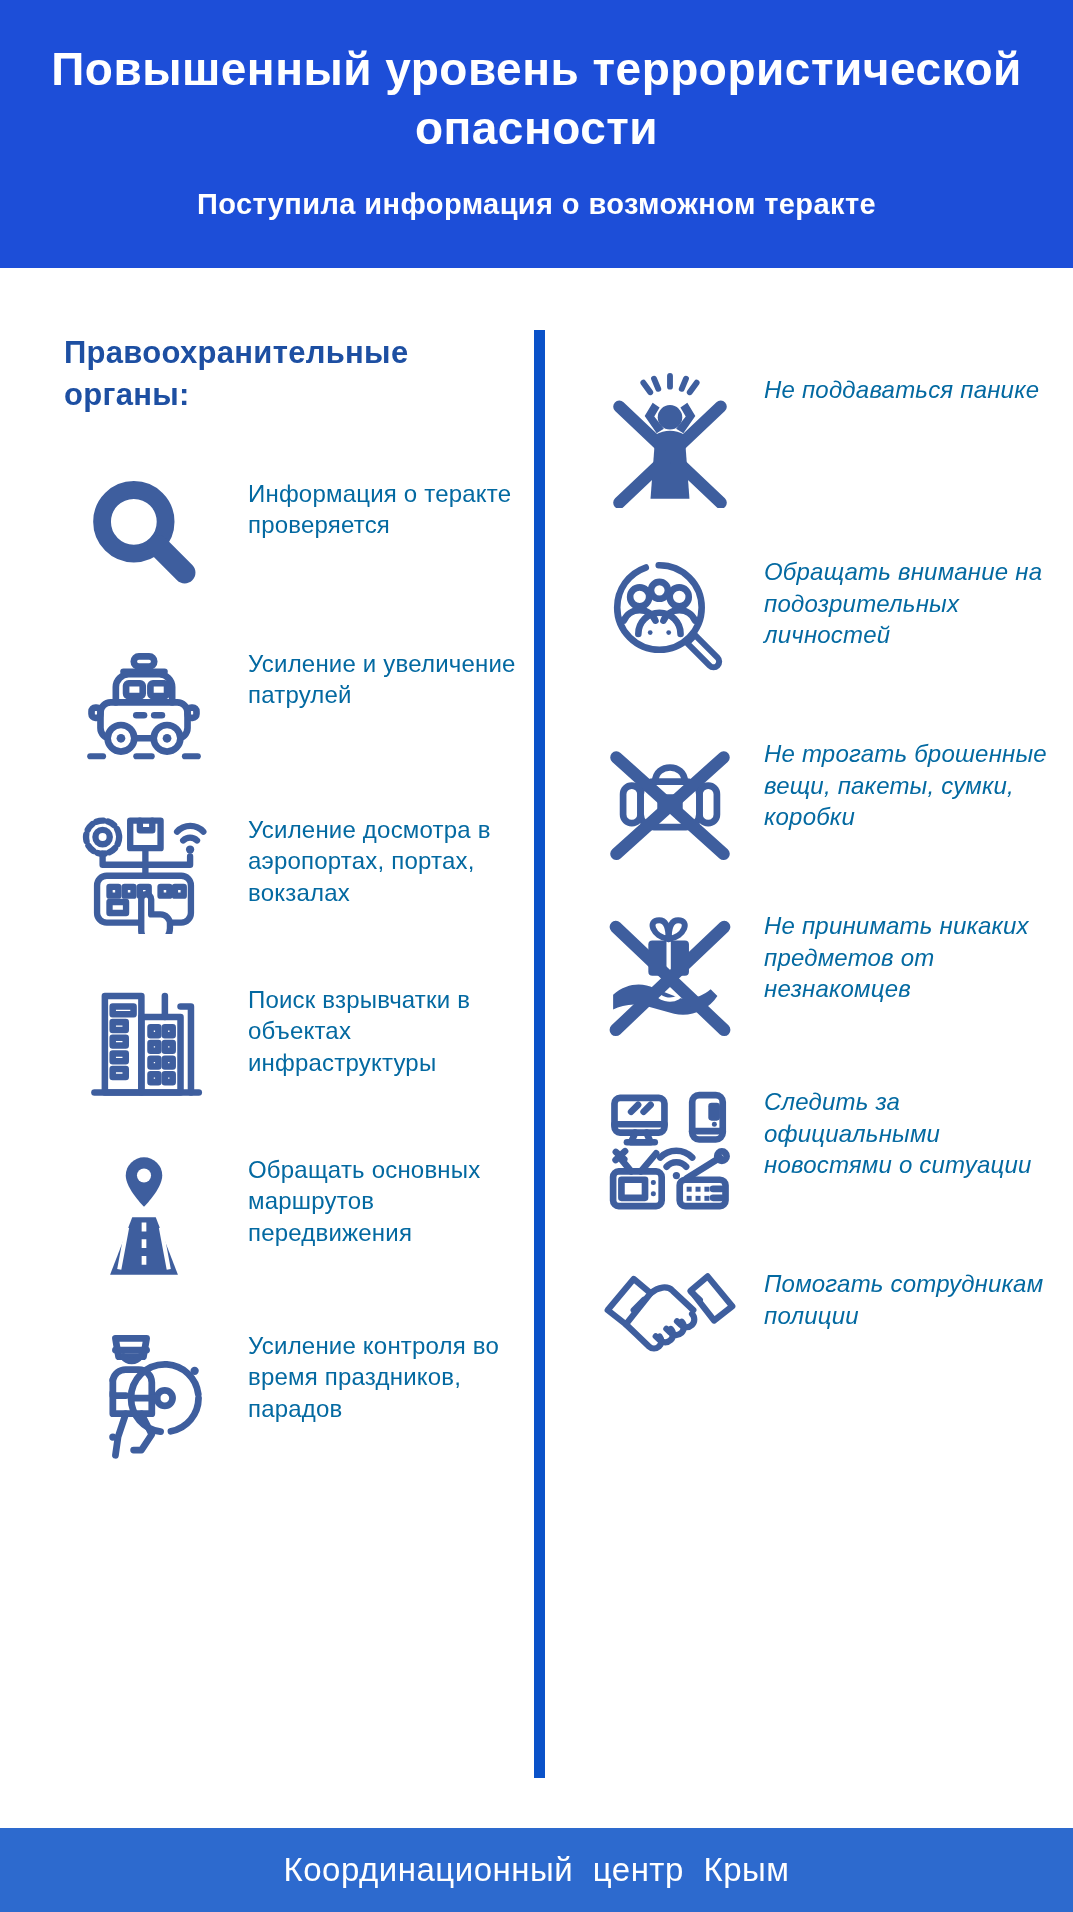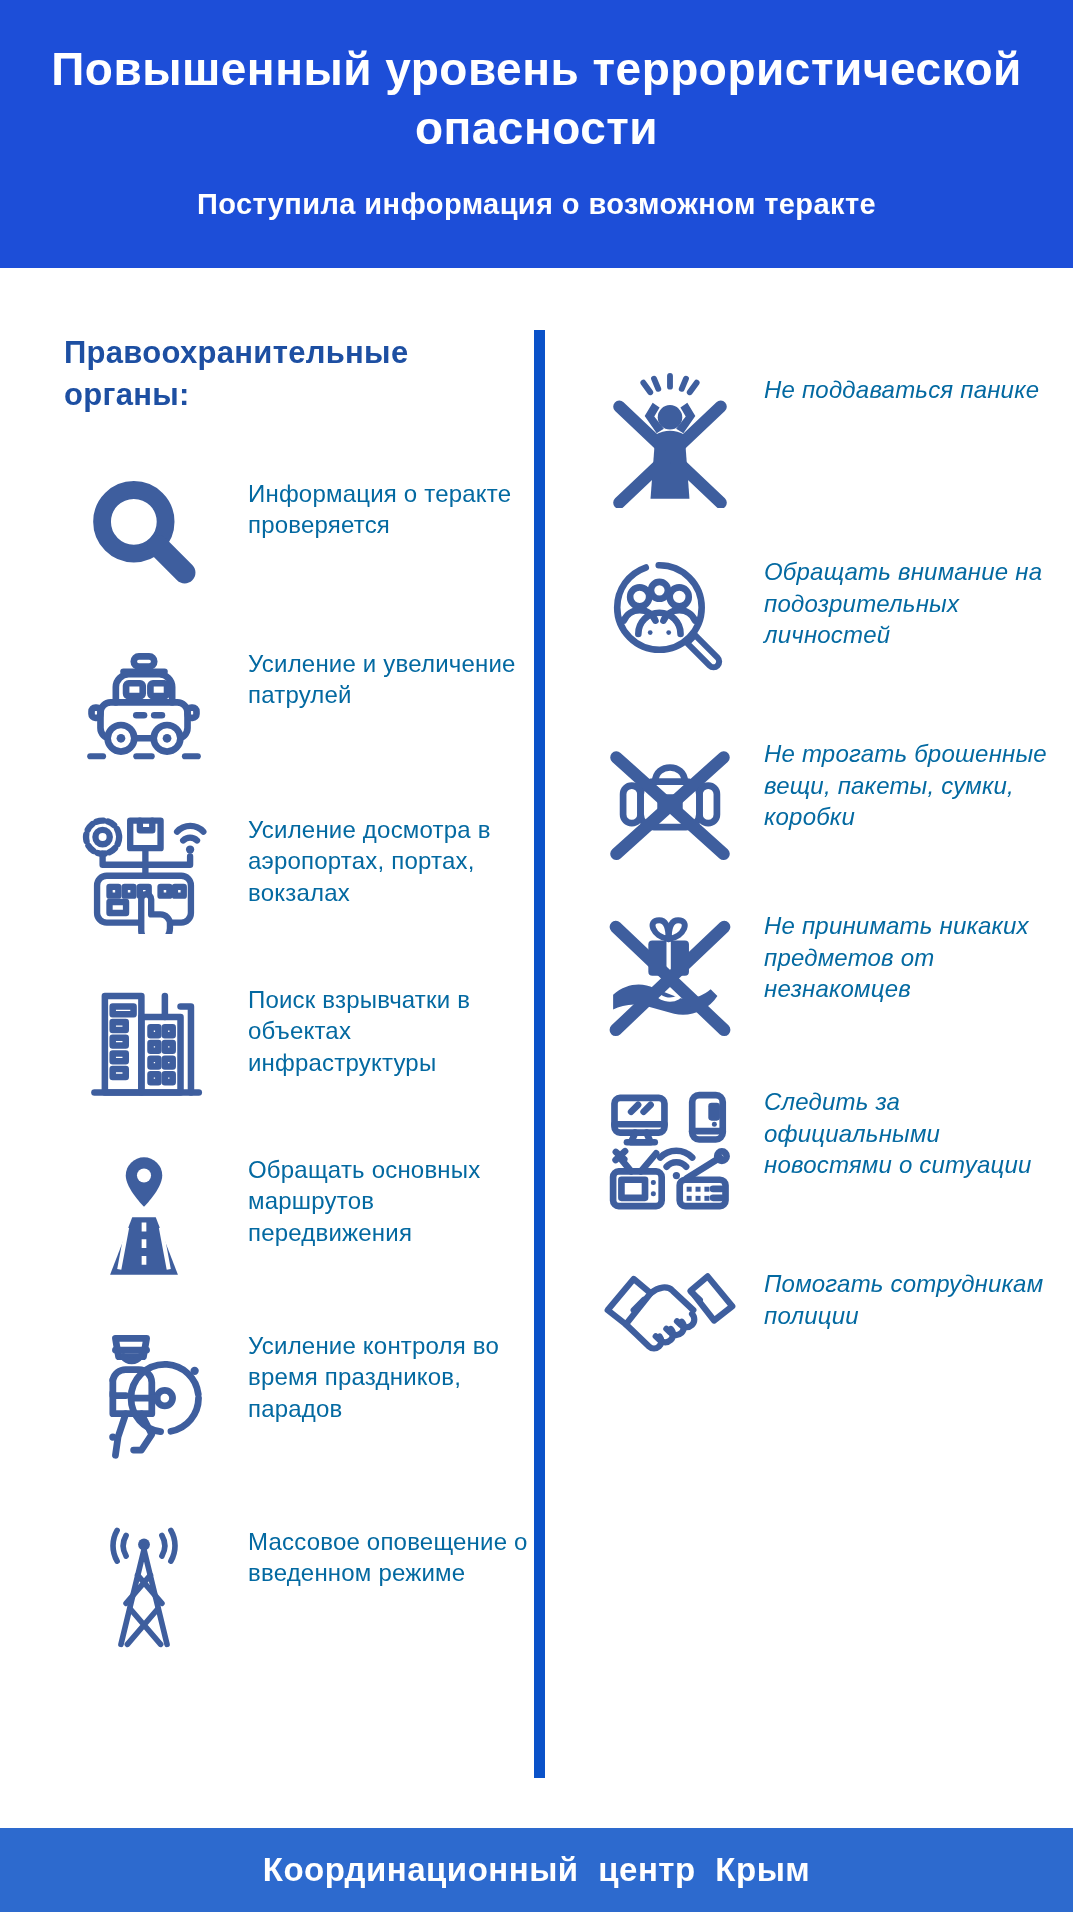--- a/index.html
+++ b/index.html
@@ -96,21 +96,21 @@
   .footer{
     background:#2d6ace;
     height:84px;
     display:flex;
     align-items:center;
     justify-content:center;
   }
   .footer .footer-text{
     color:#ffffff;
     font-size:33px;
-    font-weight:700;
+    font-weight:400;
     letter-spacing:.5px;
     word-spacing:10px;
   }
   
   .ic{stroke:#3e5e9e;fill:none;stroke-linecap:round;stroke-linejoin:round;}
 </style>
 </head>
 <body>
 
 <div class="page">
@@ -250,36 +250,20 @@
                 <circle cx="44.5" cy="16.5" r="1.6" fill="#3e5e9e" stroke="none"></circle>
                 <path d="M18 33 l-3 9 l-1 7"></path>
                 <path d="M24 33 l4 8 l-4 6 h-3"></path>
                 <circle cx="13" cy="42" r="1.4" fill="#3e5e9e" stroke="none"></circle>
               </g>
             </svg>
           </span>
           <span class="item-text">Усиление контроля во время праздников, парадов</span>
         </div>
 
-        <div class="item">
-          <span class="icon-cell">
-            <svg width="118" height="128" viewBox="0 0 46 50">
-              <g class="ic" stroke-width="2.2">
-                <circle cx="23" cy="8" r="2.3" fill="#3e5e9e" stroke="none"></circle>
-                <path d="M23 10 L14 47 M23 10 L32 47"></path>
-                <path d="M20.5 20 L30 31 M25.5 20 L16 31 M17.5 33 L29.5 47 M28.5 33 L16.5 47"></path>
-                <path d="M16 4.5 a8 8 0 0 0 0 8"></path>
-                <path d="M12.5 2.5 a12 12 0 0 0 0 12"></path>
-                <path d="M30 4.5 a8 8 0 0 1 0 8"></path>
-                <path d="M33.5 2.5 a12 12 0 0 1 0 12"></path>
-              </g>
-            </svg>
-          </span>
-          <span class="item-text">Массовое оповещение о введенном режиме</span>
-        </div>
 
       </div>
     </div>
 
     <div class="col col-right">
       <div class="items">
 
         <div class="item">
           <span class="icon-cell">
             <svg width="134" height="136" viewBox="0 0 50 51">

